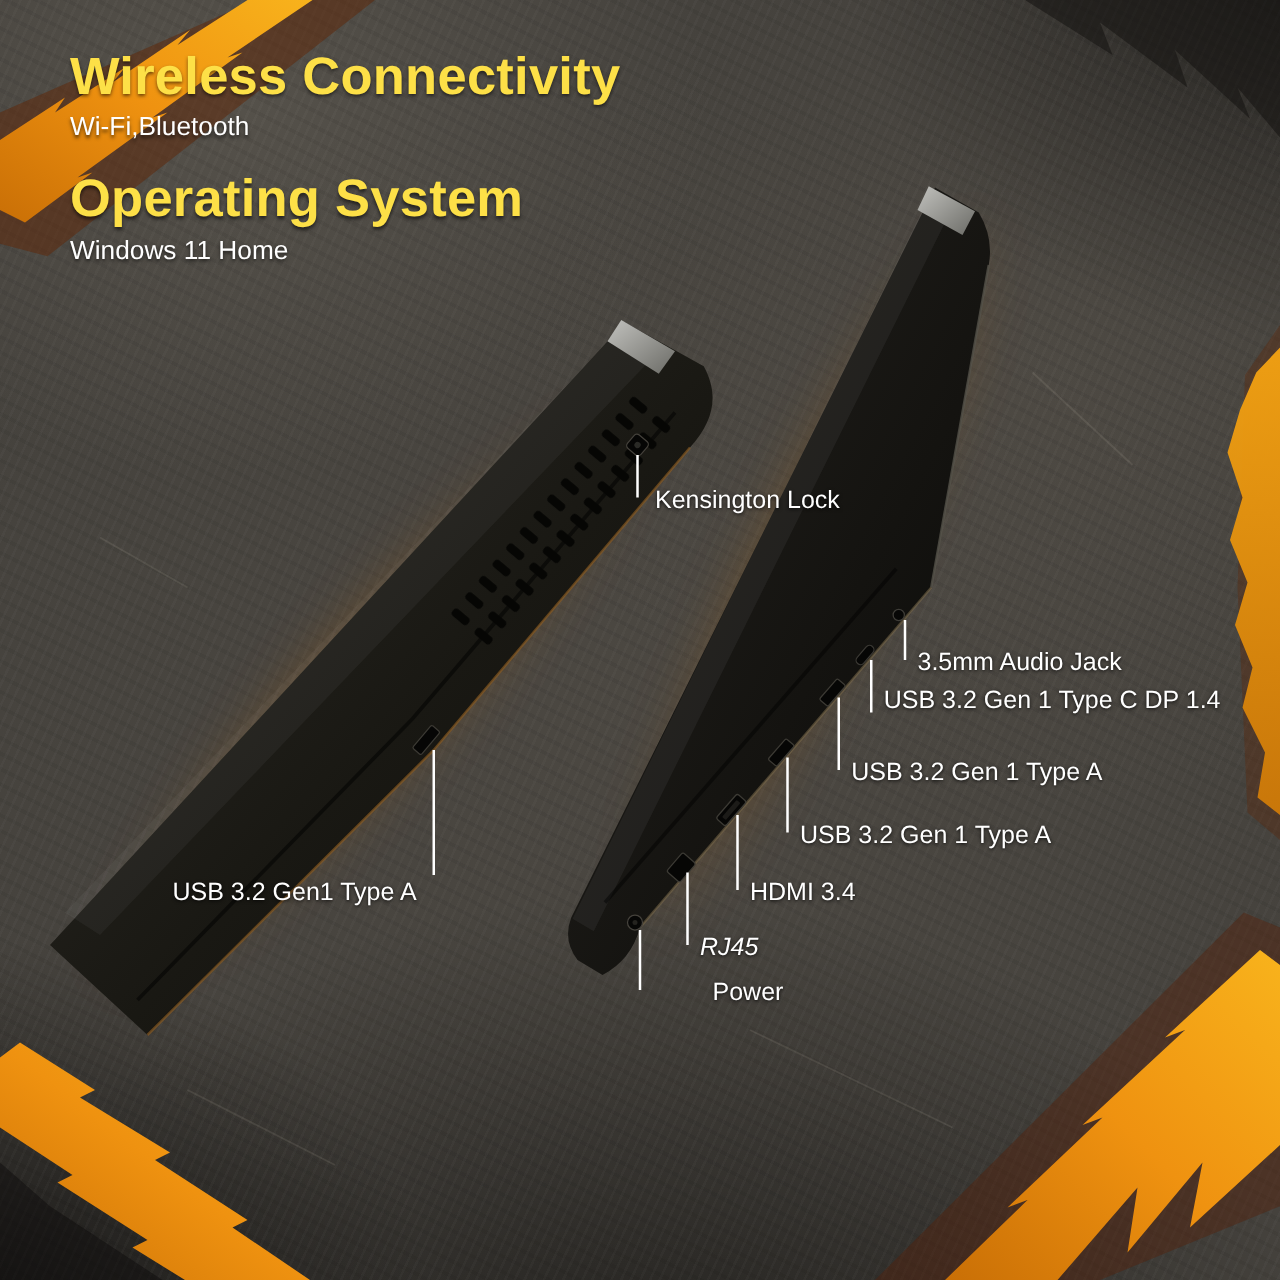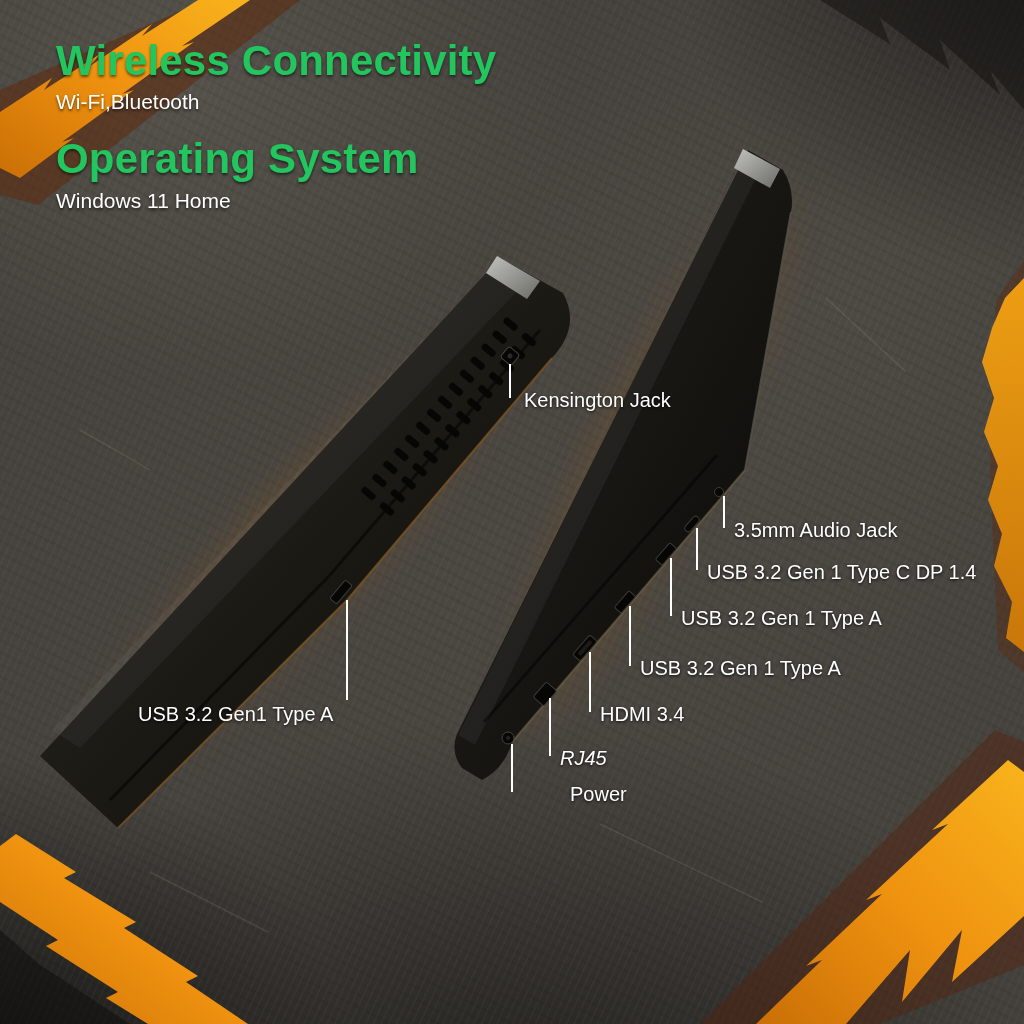--- a/index.html
+++ b/index.html
@@ -21,21 +21,21 @@
     background:
       repeating-linear-gradient(115deg, rgba(255,255,255,.022) 0 2px, transparent 2px 7px),
       repeating-linear-gradient(27deg, rgba(0,0,0,.05) 0 3px, transparent 3px 11px);
     mix-blend-mode:normal;
   }
   svg.art{position:absolute;left:0;top:0;}
   .copy{position:absolute;left:56px;top:38px;}
   .copy h1{
     margin:0 0 6px 0;
     font-weight:700;font-size:42px;line-height:1.1;
-    color:#22c55e;letter-spacing:.2px;
+    color:#fde047;letter-spacing:.2px;
     text-shadow:0 2px 3px rgba(0,0,0,.55);
   }
   .copy p{
     margin:0 0 22px 0;
     font-weight:400;font-size:21px;line-height:1.15;
     color:#FFFFFF;text-shadow:0 2px 3px rgba(0,0,0,.6);
   }
   .callout{
     position:absolute;color:#FFFFFF;
     font-size:20px;line-height:24px;white-space:nowrap;
@@ -180,23 +180,23 @@
     <section>
       <h1>Wireless Connectivity</h1>
       <p>Wi-Fi,Bluetooth</p>
     </section>
     <section>
       <h1>Operating System</h1>
       <p>Windows 11 Home</p>
     </section>
   </header>
 
-  <div class="callout" style="left:524px;top:388px;">Kensington Jack</div>
+  <div class="callout" style="left:524px;top:388px;">Kensington Lock</div>
   <div class="callout" style="left:138px;top:702px;">USB 3.2 Gen1 Type A</div>
   <div class="callout" style="left:734px;top:518px;">3.5mm Audio Jack</div>
-  <div class="callout" style="left:707px;top:560px;">USB 3.2 Gen 1 Type C DP 1.4</div>
+  <div class="callout" style="left:707px;top:548px;">USB 3.2 Gen 1 Type C DP 1.4</div>
   <div class="callout" style="left:681px;top:606px;">USB 3.2 Gen 1 Type A</div>
   <div class="callout" style="left:640px;top:656px;">USB 3.2 Gen 1 Type A</div>
   <div class="callout" style="left:600px;top:702px;">HDMI 3.4</div>
   <div class="callout" style="left:560px;top:746px;font-style:italic;">RJ45</div>
   <div class="callout" style="left:522px;top:782px;margin-left:48px;">Power</div>
 
 </div>
 
 </body></html>

